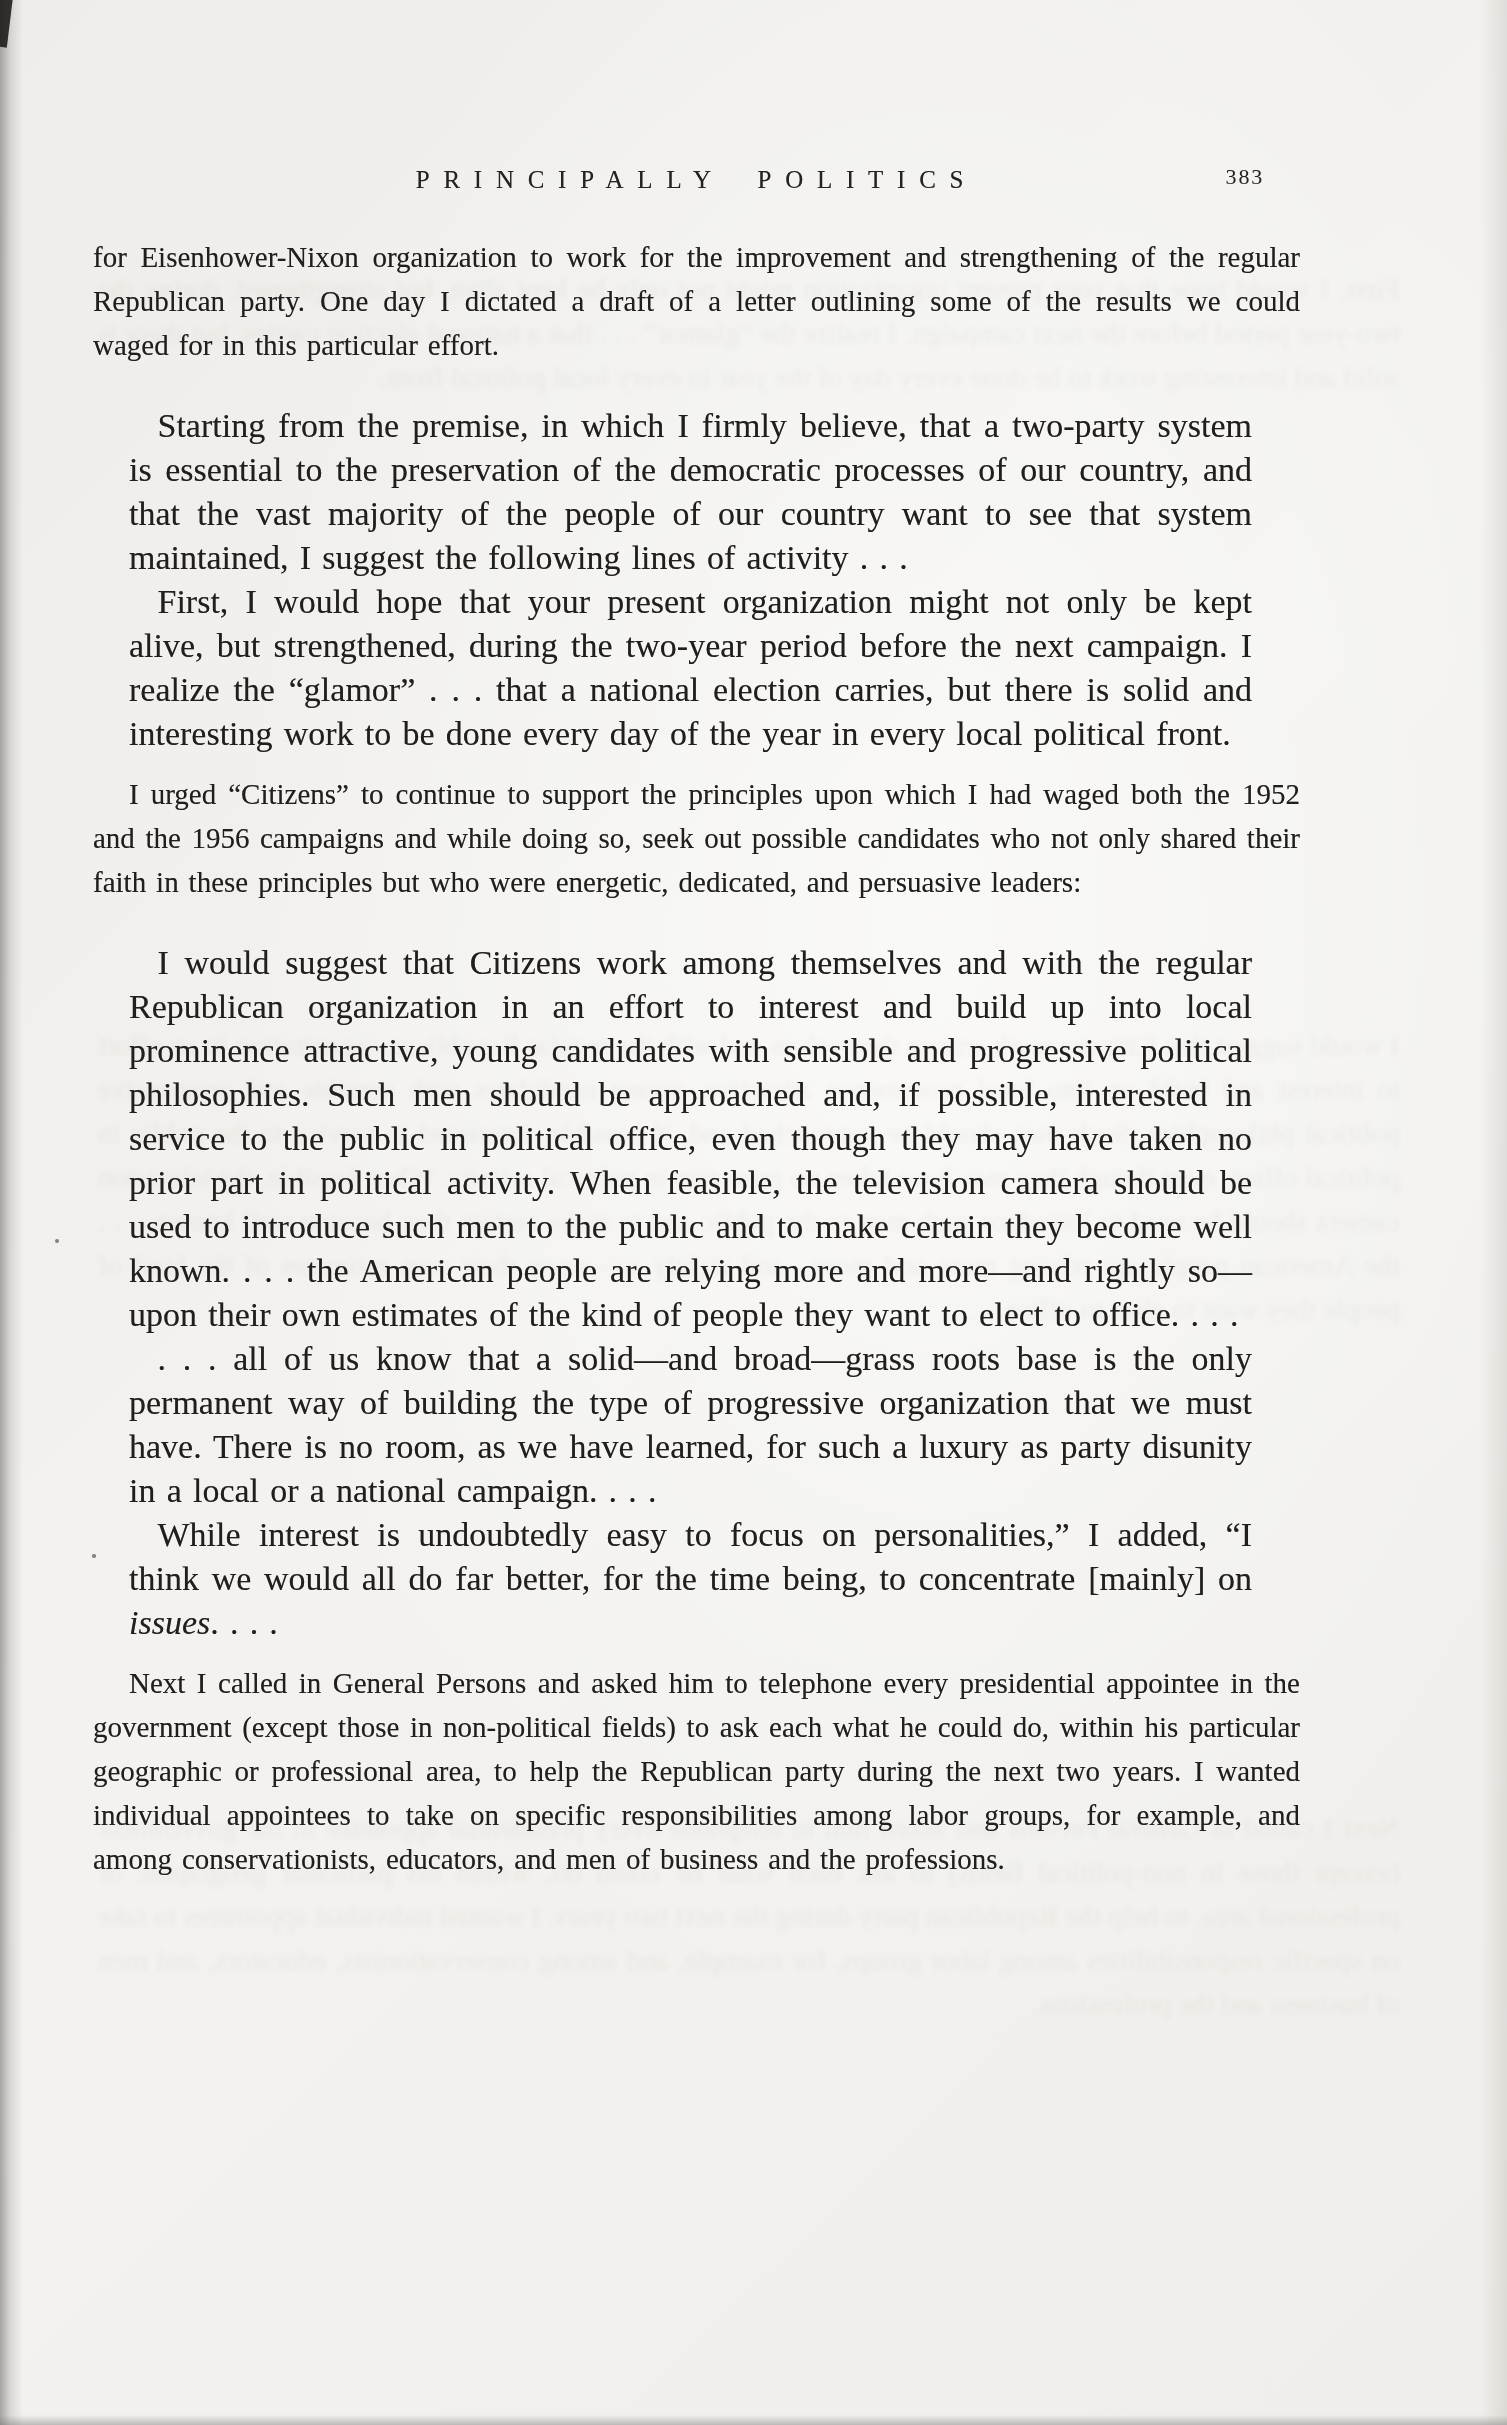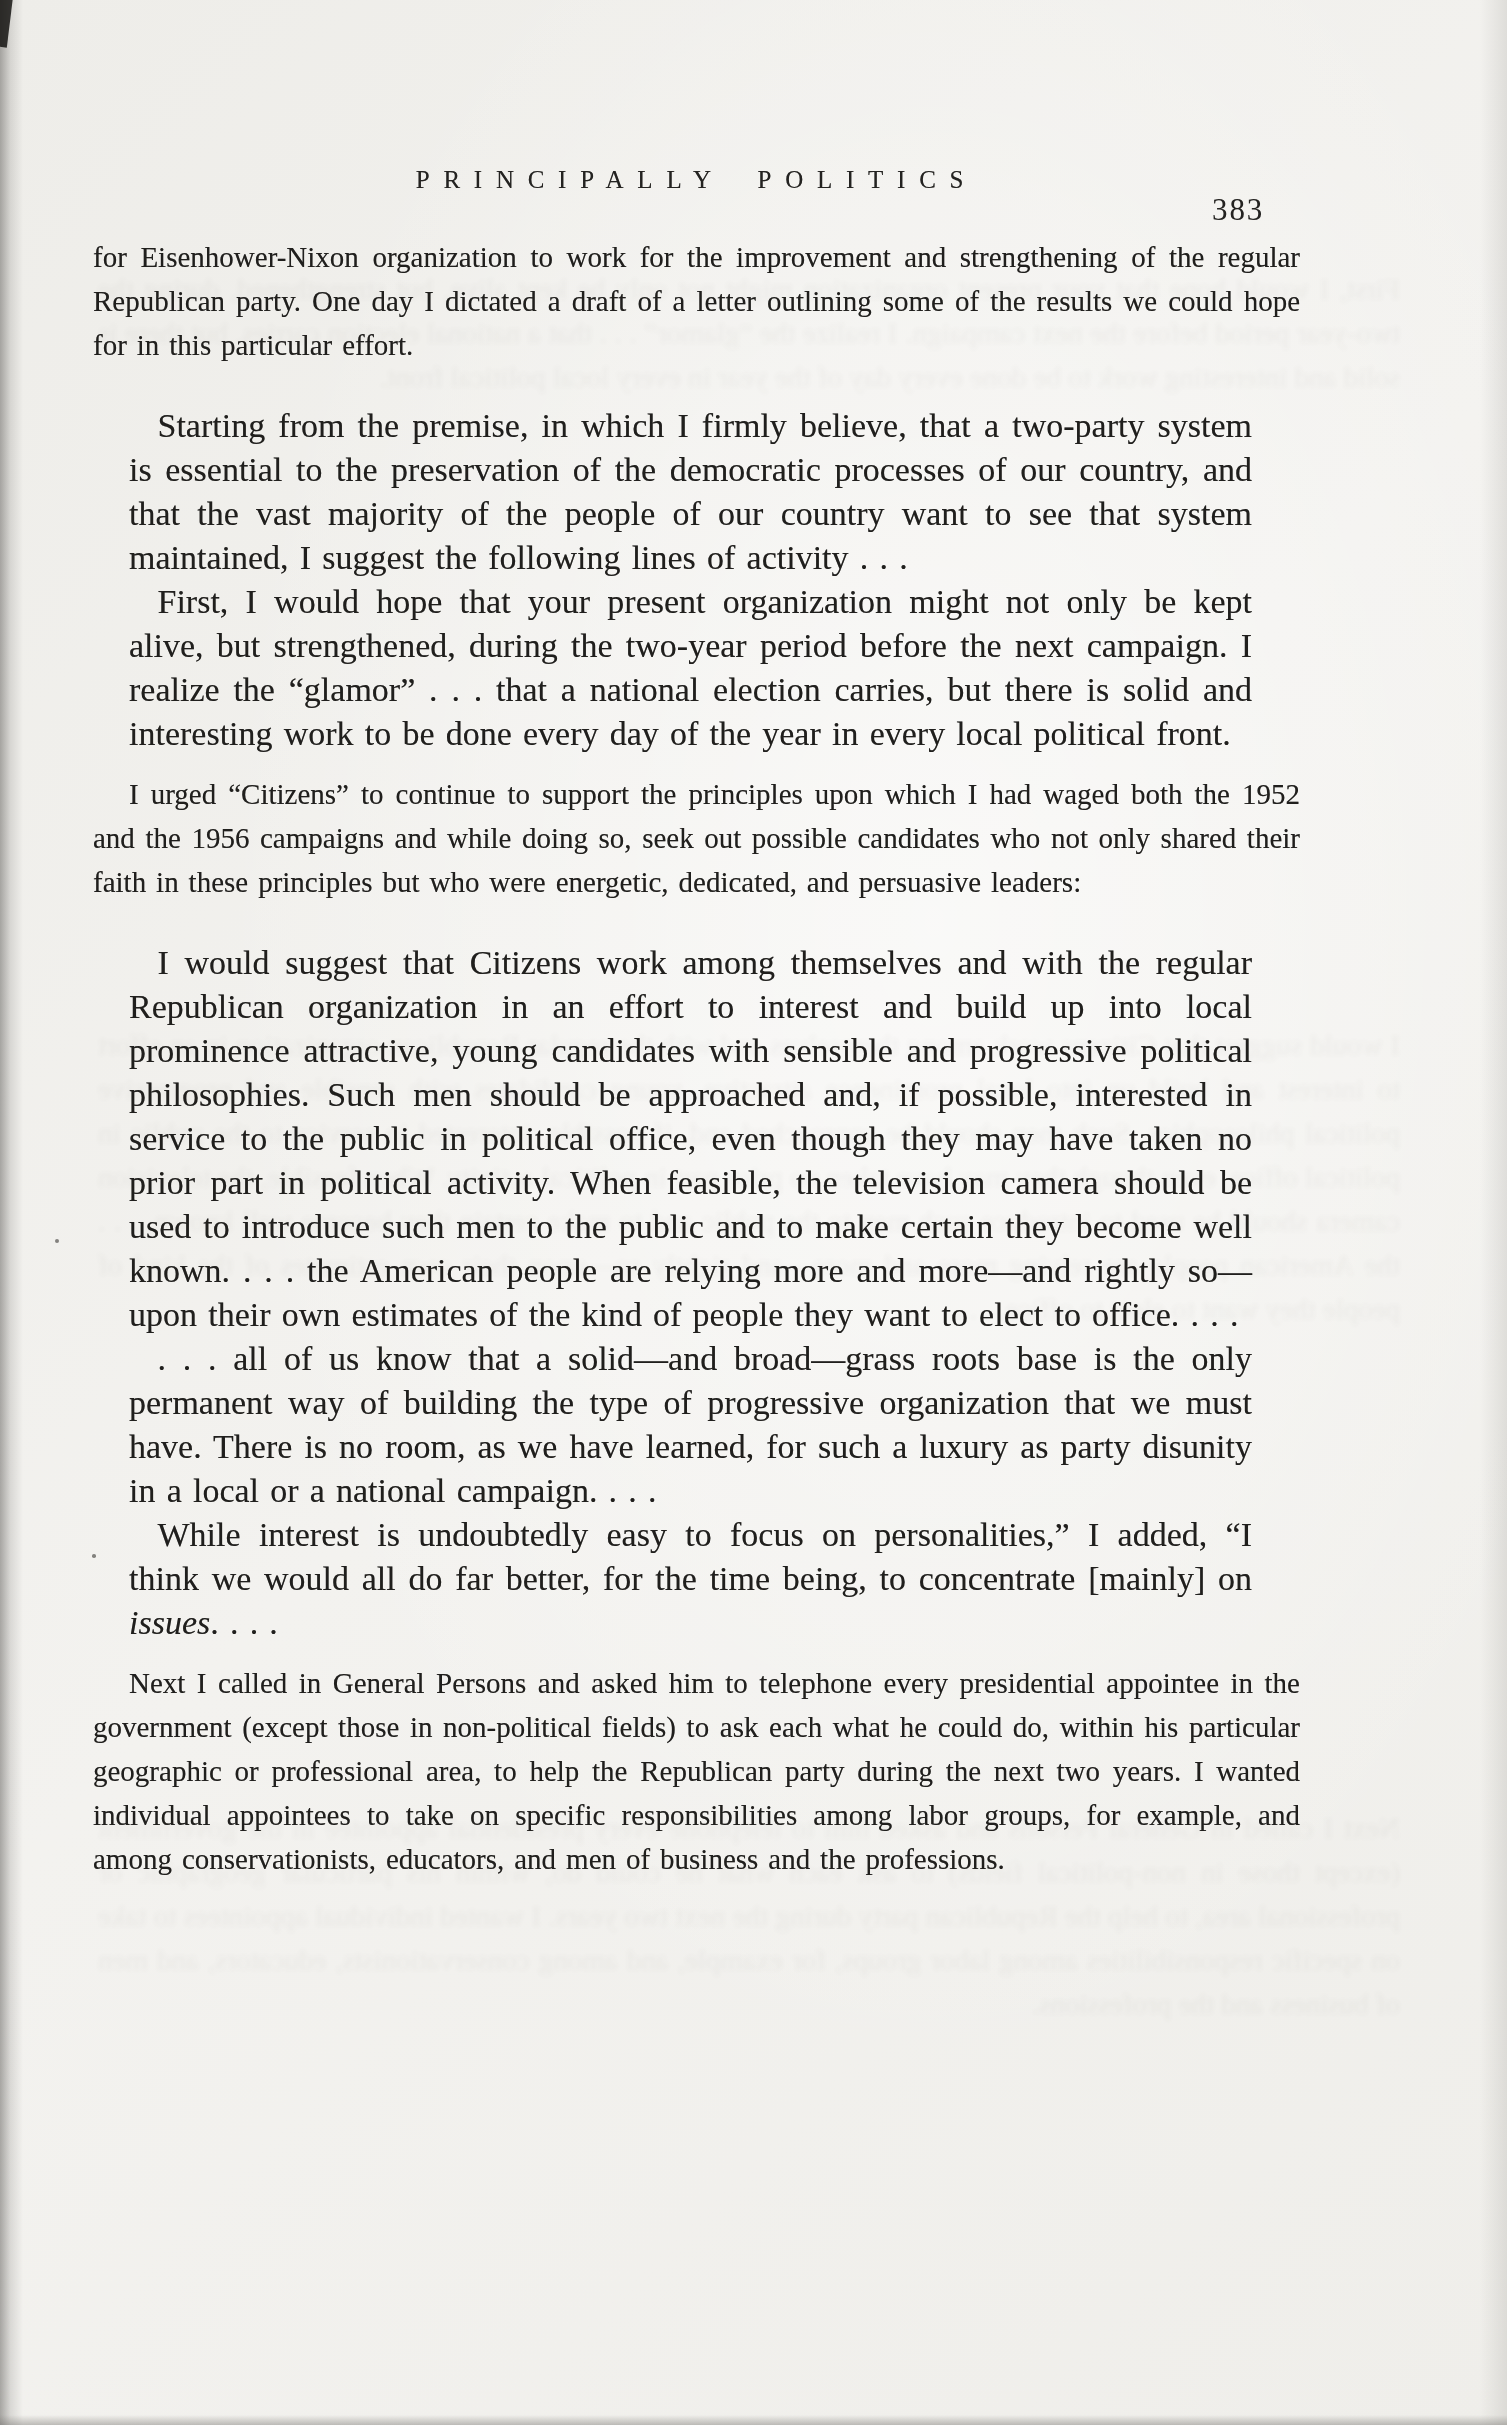--- a/index.html
+++ b/index.html
@@ -77,24 +77,23 @@
     font-size: 25px;
     letter-spacing: 0.55em;
     word-spacing: 0.55em;
     color: #242321;
     text-shadow: 0 0 0.5px rgba(20,20,20,0.4);
   }
   .running-head .folio {
     position: absolute;
     right: 36px;
     top: -1.8px;
-    font-size: 31px;
+    font-size: 22px;
     letter-spacing: 1.8px;
     color: #242321;
-    margin-top: 28px;
   }
   .body-text {
     font-size: 29px;
     line-height: 44px;
     text-align: justify;
     word-spacing: 2.7px;
     text-shadow: 0 0 0.4px rgba(25,24,22,0.45);
   }
   p.para {
     margin: 0;
@@ -137,21 +136,21 @@
 
   <div class="column">
 
     <header class="running-head">
       <span class="title">PRINCIPALLY POLITICS</span>
       <span class="folio">383</span>
     </header>
 
     <div class="body-text">
 
-      <p class="para noindent">for Eisenhower-Nixon organization to work for the improvement and strengthening of the regular Republican party. One day I dictated a draft of a letter outlining some of the results we could hope for in this particular effort.</p>
+      <p class="para noindent">for Eisenhower-Nixon organization to work for the improvement and strengthening of the regular Republican party. One day I dictated a draft of a letter outlining some of the results we could waged for in this particular effort.</p>
 
       <blockquote class="quote">
         <p>Starting from the premise, in which I firmly believe, that a two-party system is essential to the preservation of the democratic processes of our country, and that the vast majority of the people of our country want to see that system maintained, I suggest the following lines of activity .&nbsp;.&nbsp;.</p>
         <p>First, I would hope that your present organization might not only be kept alive, but strengthened, during the two-year period before the next campaign. I realize the “glamor” .&nbsp;.&nbsp;. that a national election carries, but there is solid and interesting work to be done every day of the year in every local political front.</p>
       </blockquote>
 
       <p class="para spaced">I urged “Citizens” to continue to support the principles upon which I had waged both the 1952 and the 1956 campaigns and while doing so, seek out possible candidates who not only shared their faith in these principles but who were energetic, dedicated, and persuasive leaders:</p>
 
       <blockquote class="quote">
         <p>I would suggest that Citizens work among themselves and with the regular Republican organization in an effort to interest and build up into local prominence attractive, young candidates with sensible and progressive political philosophies. Such men should be approached and, if possible, interested in service to the public in political office, even though they may have taken no prior part in political activity. When feasible, the television camera should be used to introduce such men to the public and to make certain they become well known. .&nbsp;.&nbsp;. the American people are relying more and more—and rightly so—upon their own estimates of the kind of people they want to elect to office. .&nbsp;.&nbsp;.</p>

